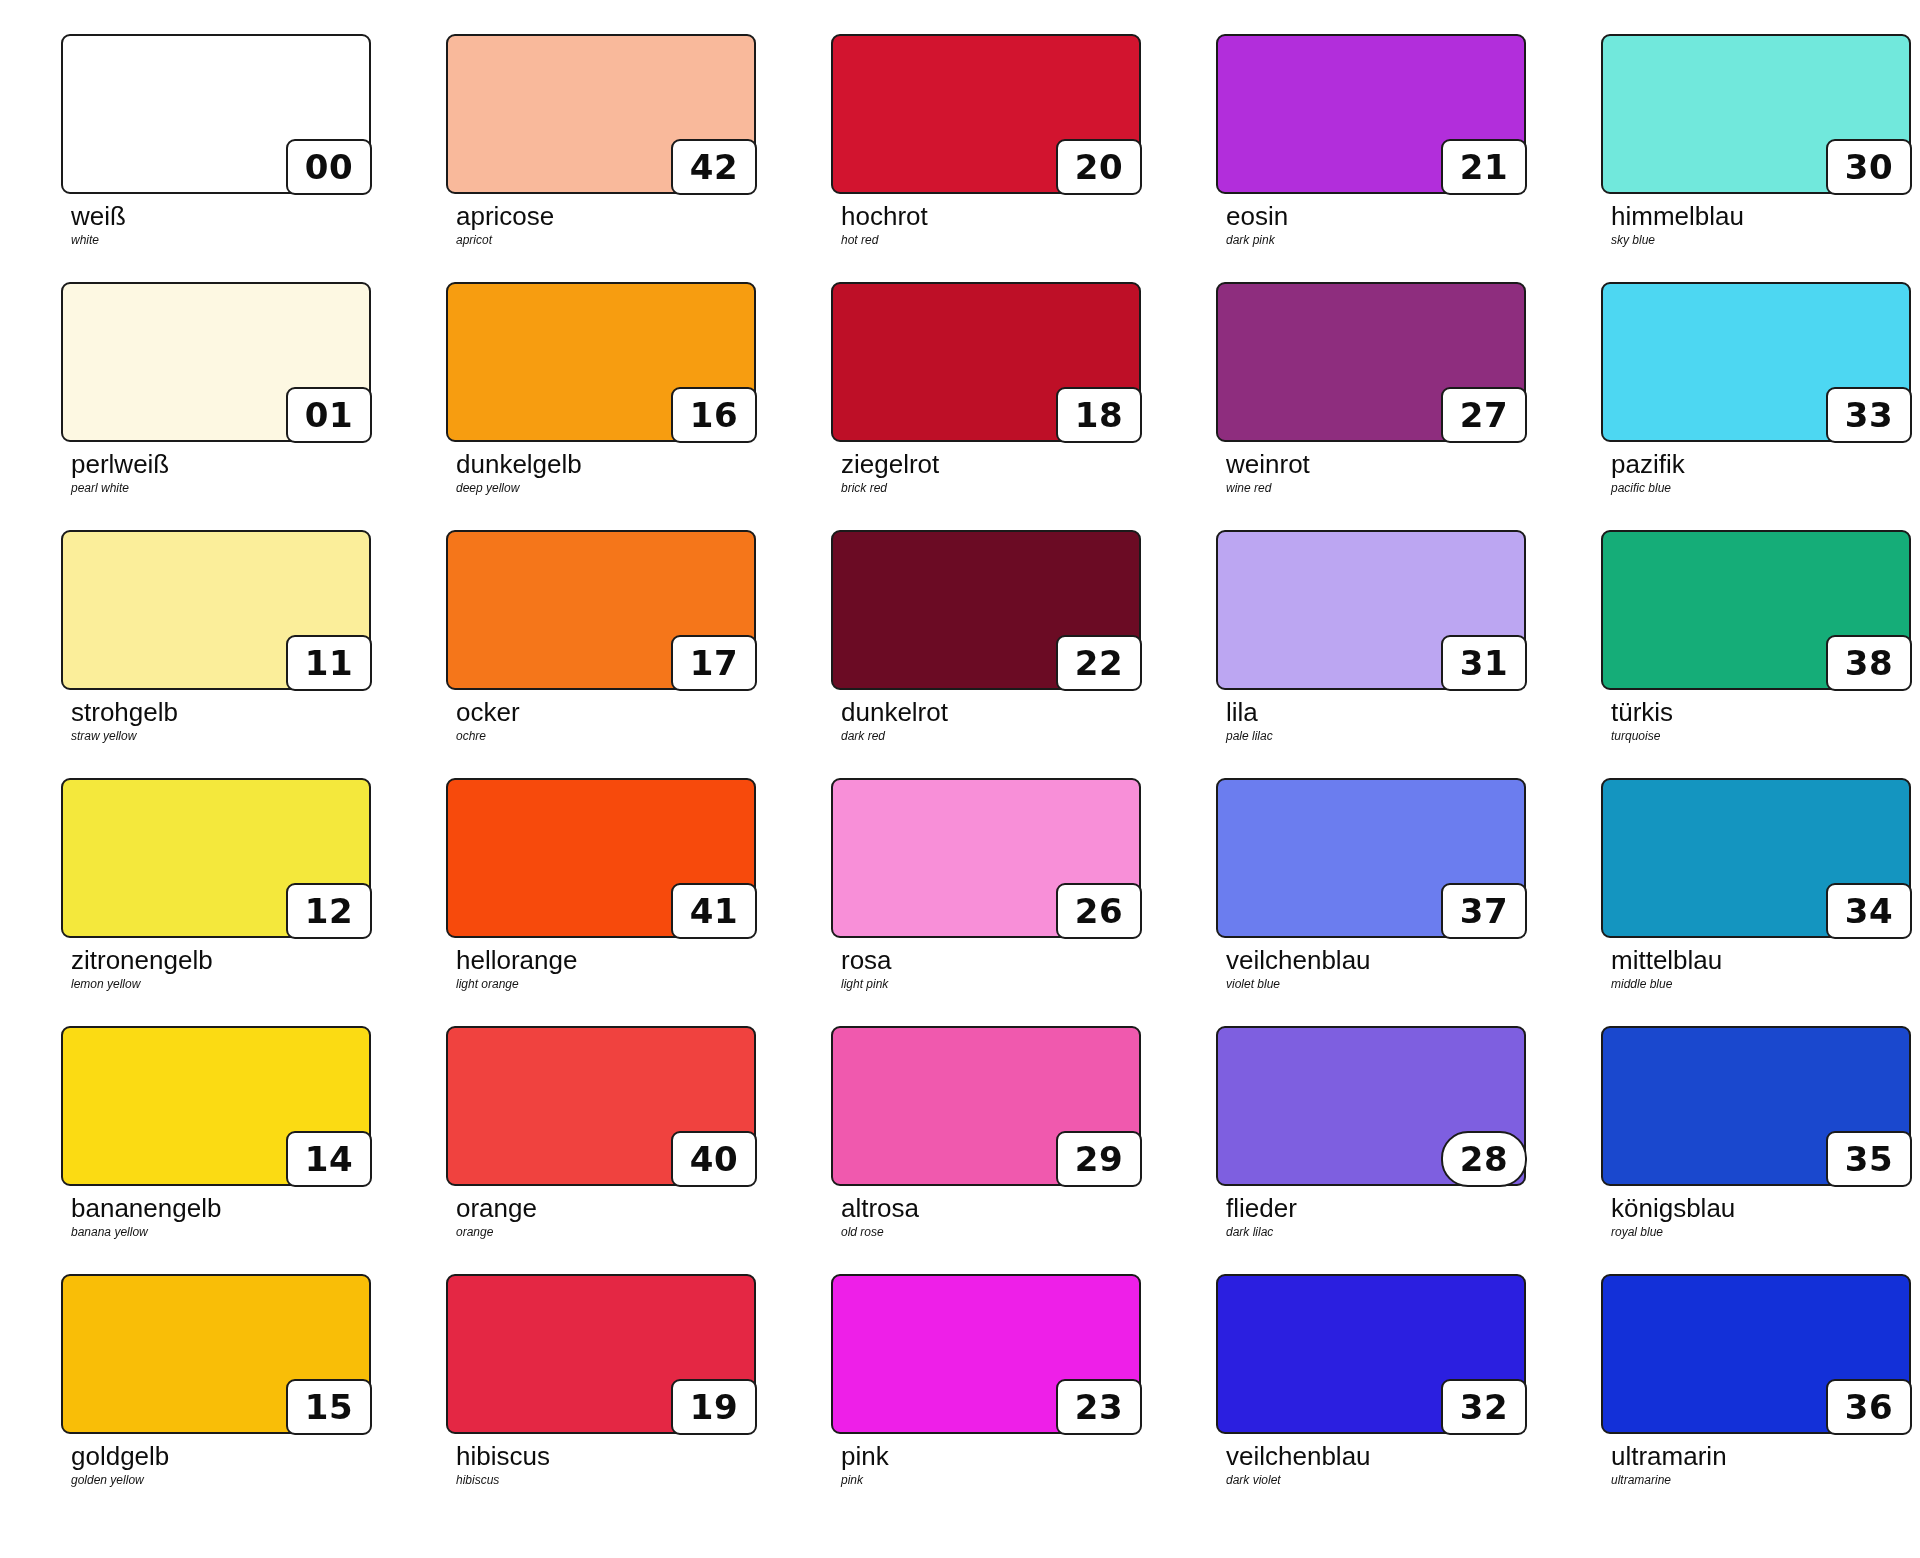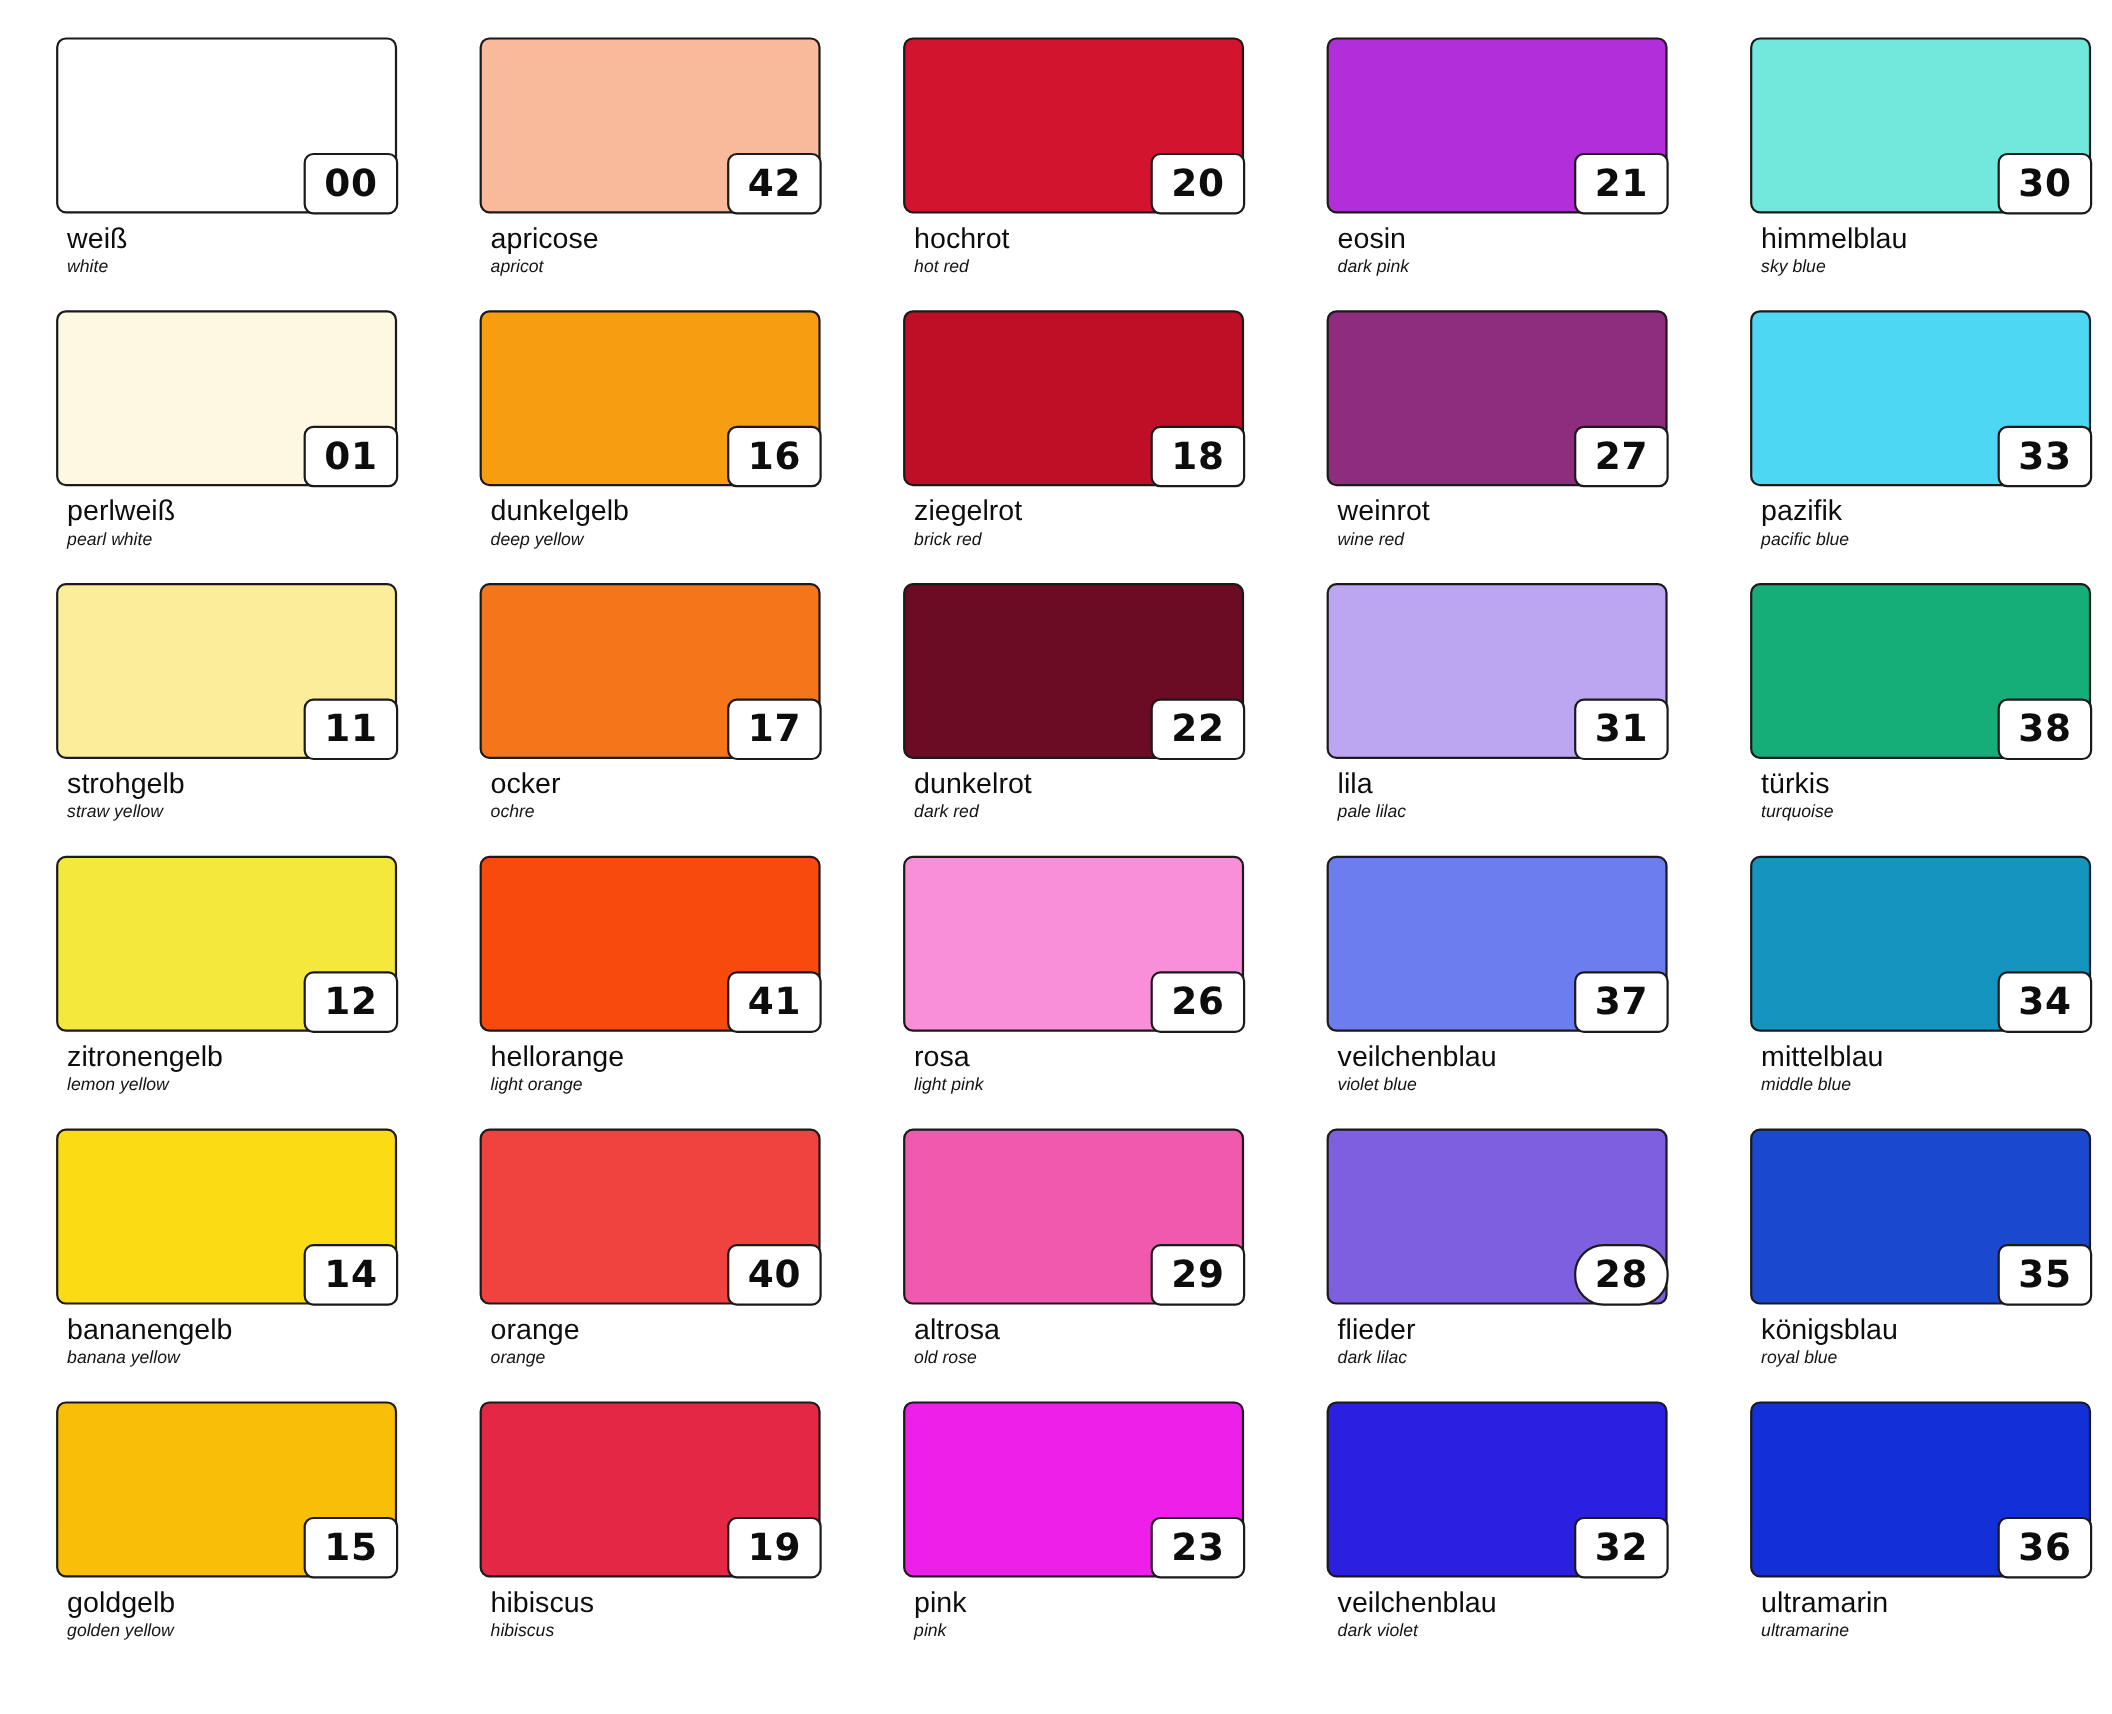--- a/index.html
+++ b/index.html
@@ -13,21 +13,21 @@
     font-family: "Liberation Sans", "DejaVu Sans", sans-serif;
     -webkit-font-smoothing: antialiased;
     overflow: hidden;
   }
 
   #chart {
     position: relative;
     width: 1920px;
     height: 1509px;
     box-sizing: border-box;
-    padding: 34px 0 0 4px;
+    padding: 34px 0 0 14px;
   }
 
   .grid {
     display: grid;
     grid-template-columns: repeat(5, 310px);
     grid-auto-rows: 248px;
     column-gap: 75px;
     row-gap: 0px;
     margin-left: 47px;
   }
@@ -87,21 +87,21 @@
   .name-de {
     font-size: 26px;
     font-weight: 400;
     color: #0d0d0d;
     line-height: 1.12;
     white-space: nowrap;
     font-family: "Liberation Sans", "DejaVu Sans", sans-serif;
   }
 
   .name-en {
-    font-size: 16px;
+    font-size: 12px;
     font-style: italic;
     font-weight: 400;
     color: #141414;
     line-height: 1.15;
     margin-top: 3px;
     white-space: nowrap;
     font-family: "Liberation Sans", "DejaVu Sans", sans-serif;
   }
 </style>
 </head>

